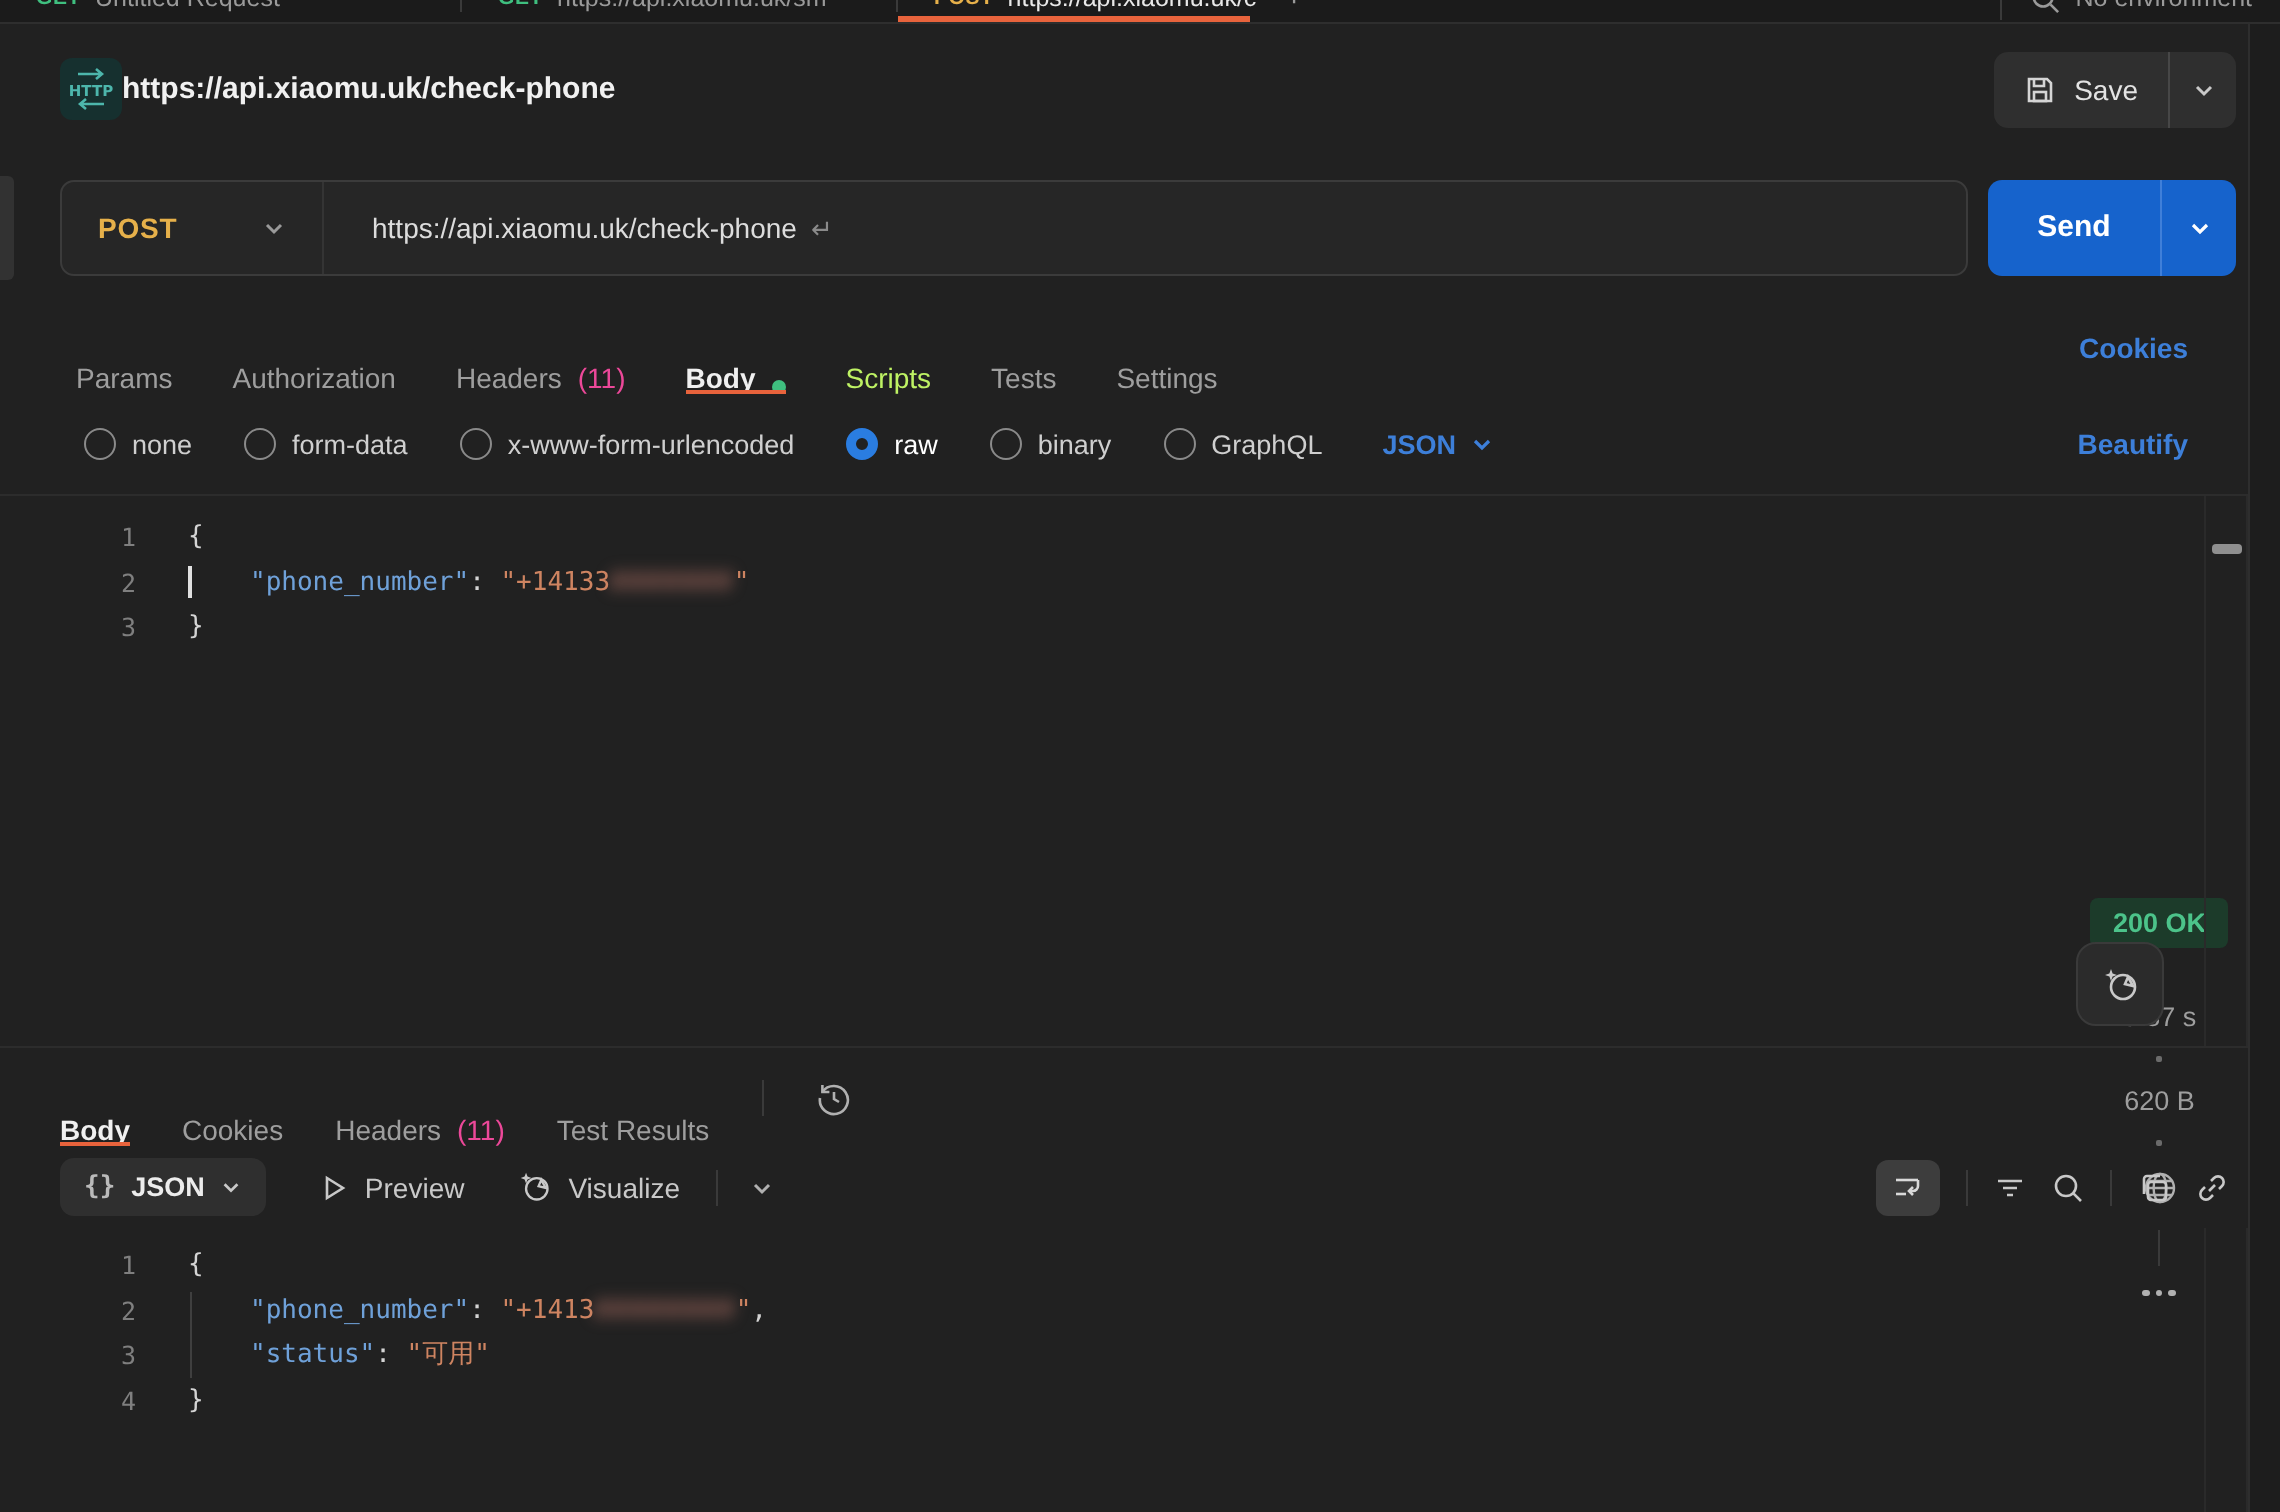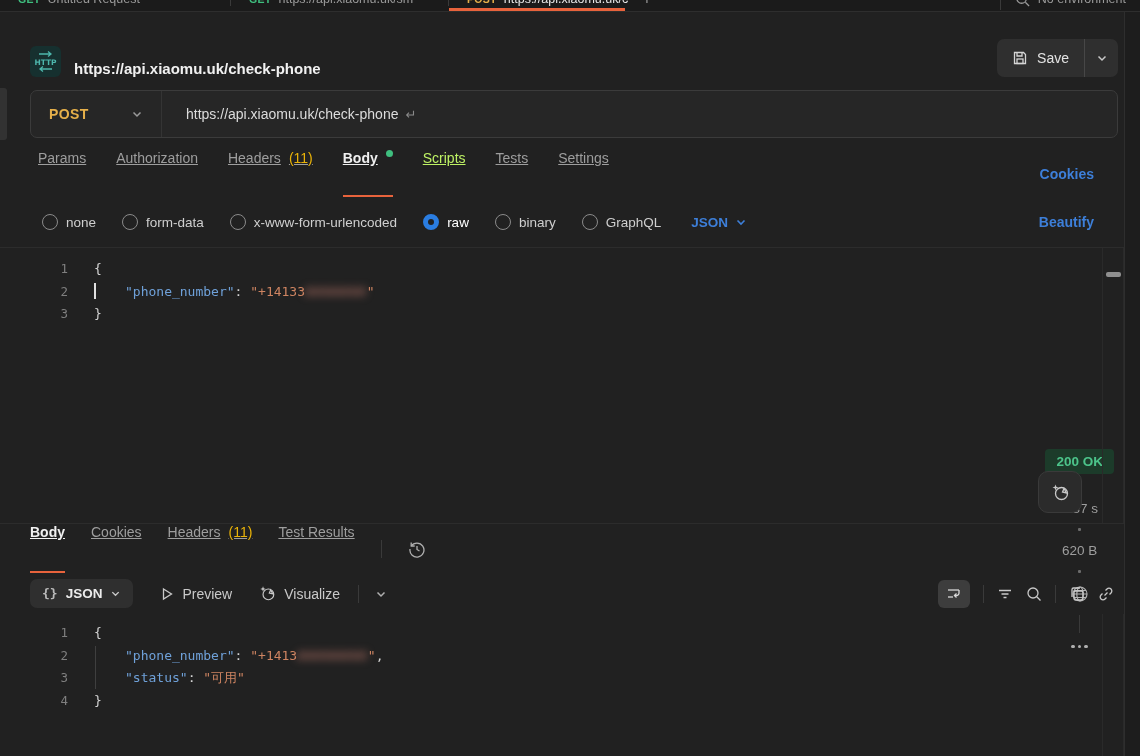--- a/index.html
+++ b/index.html
@@ -16,21 +16,21 @@
   .toptab.w1{ width:230px; } .toptab.w2{ width:217px; } .toptab.w3{ width:183px; }
   .toptab.active { color:#e8e8e8; }
   .tsep { width:1px; height:14px; background:#3a3a3a; }
   .tsep.tall { height:22px; }
   .plus { width:30px; text-align:center; color:#9a9a9a; font-size:16px; }
   .tspacer { flex:1; }
   .env { display:flex; align-items:center; gap:8px; color:#9a9a9a; font-size:12.5px; padding:0 14px; }
   .underline-top { position:absolute; left:449px; width:176px; bottom:0; height:3px; background:#e8633c; }
 
   
-  .header { height:65px; display:flex; align-items:flex-end; padding:0 22px 0 30px; gap:13px; }
+  .header { height:65px; display:flex; align-items:center; padding:0 22px 0 30px; }
   .http-badge { width:31px; height:31px; border-radius:6px; background:#16302f; display:flex; align-items:center; justify-content:center; flex:none; }
   .req-title { font-size:15px; font-weight:bold; color:#f1f1f1; flex:1; }
   .save-btn { display:flex; align-items:stretch; height:38px; background:#2f2f2f; border-radius:7px; overflow:hidden; }
   .save-main { display:flex; align-items:center; gap:9px; padding:0 15px; color:#e3e3e3; font-size:14px; }
   .btn-sep { width:1px; background:#474747; }
   .save-caret { width:33px; display:flex; align-items:center; justify-content:center; color:#c9c9c9; }
 
   
   .url-row { height:73px; display:flex; align-items:center; gap:10px; padding:0 22px 0 30px; }
   .url-bar { flex:1; height:48px; background:#262626; border:1px solid #3b3b3b; border-radius:7px; display:flex; align-items:center; overflow:hidden; }
@@ -39,22 +39,22 @@
   .vsep { width:1px; height:100%; background:#343434; }
   .url-text { flex:1; padding:0 24px; font-size:14px; color:#dcdcdc; white-space:nowrap; }
   .enter-hint { color:#8a8a8a; margin-left:7px; font-size:13px; }
   .send-btn { display:flex; align-items:stretch; width:124px; height:48px; background:#1663cc; border-radius:7px; overflow:hidden; flex:none; }
   .send-main { flex:1; display:flex; align-items:center; justify-content:center; color:#fff; font-weight:bold; font-size:15px; }
   .send-sep { width:1px; background:#3f7fd9; }
   .send-caret { width:37px; display:flex; align-items:center; justify-content:center; color:#fff; }
 
   
   .tabs-row { height:47px; display:flex; align-items:center; gap:30px; padding:0 46px 0 38px; }
-  .rtab { position:relative; height:100%; display:flex; align-items:flex-start; gap:8px; font-size:14px; color:#9e9e9e; cursor:default;text-decoration:underline; }
-  .rtab .cnt { color:#eab308; }
+  .rtab { position:relative; height:100%; display:flex; align-items:flex-end; gap:8px; font-size:14px; color:#9e9e9e; cursor:default; }
+  .rtab .cnt { color:#ec4899; }
   .rtab.active { color:#f0f0f0; font-weight:bold; }
   .rtab.active::after { content:""; position:absolute; left:0; right:0; bottom:0; height:2.5px; background:#e8633c; }
   .rtab.lit { color:#bef264; }
   .gdot { width:7px; height:7px; border-radius:50%; background:#3fbf7f; }
   .link-blue { margin-left:auto; color:#3d7fd9; font-size:14px; font-weight:bold; }
 
   
   .radio-row { height:50px; display:flex; align-items:center; gap:26px; padding:0 46px 0 42px; }
   .ropt { display:flex; align-items:center; gap:8px; font-size:13.5px; color:#cfcfcf; }
   .rcirc { width:16px; height:16px; border-radius:50%; border:1.5px solid #8a8a8a; background:transparent; flex:none; }
@@ -183,20 +183,29 @@
           <svg width="12" height="12" viewBox="0 0 12 12" fill="none" stroke="#9a9a9a" stroke-width="1.5">
               <path d="M2.5 4.5 L6 8 L9.5 4.5"></path>
             </svg>
         </span>
       </div>
       <div class="vsep"></div>
       <div class="url-text">
         <span>https://api.xiaomu.uk/check-phone</span><span class="enter-hint">↵</span>
       </div>
     </div>
+    <div class="send-btn">
+      <div class="send-main">Send</div>
+      <div class="send-sep"></div>
+      <div class="send-caret">
+        <svg width="12" height="12" viewBox="0 0 12 12" fill="none" stroke="currentColor" stroke-width="1.6">
+            <path d="M2.5 4.5 L6 8 L9.5 4.5"></path>
+          </svg>
+      </div>
+    </div>
   </div>
 
   <div class="tabs-row">
     <div class="rtab">
         <span>Params</span>
       </div>
     <div class="rtab">
         <span>Authorization</span>
       </div>
     <div class="rtab">

